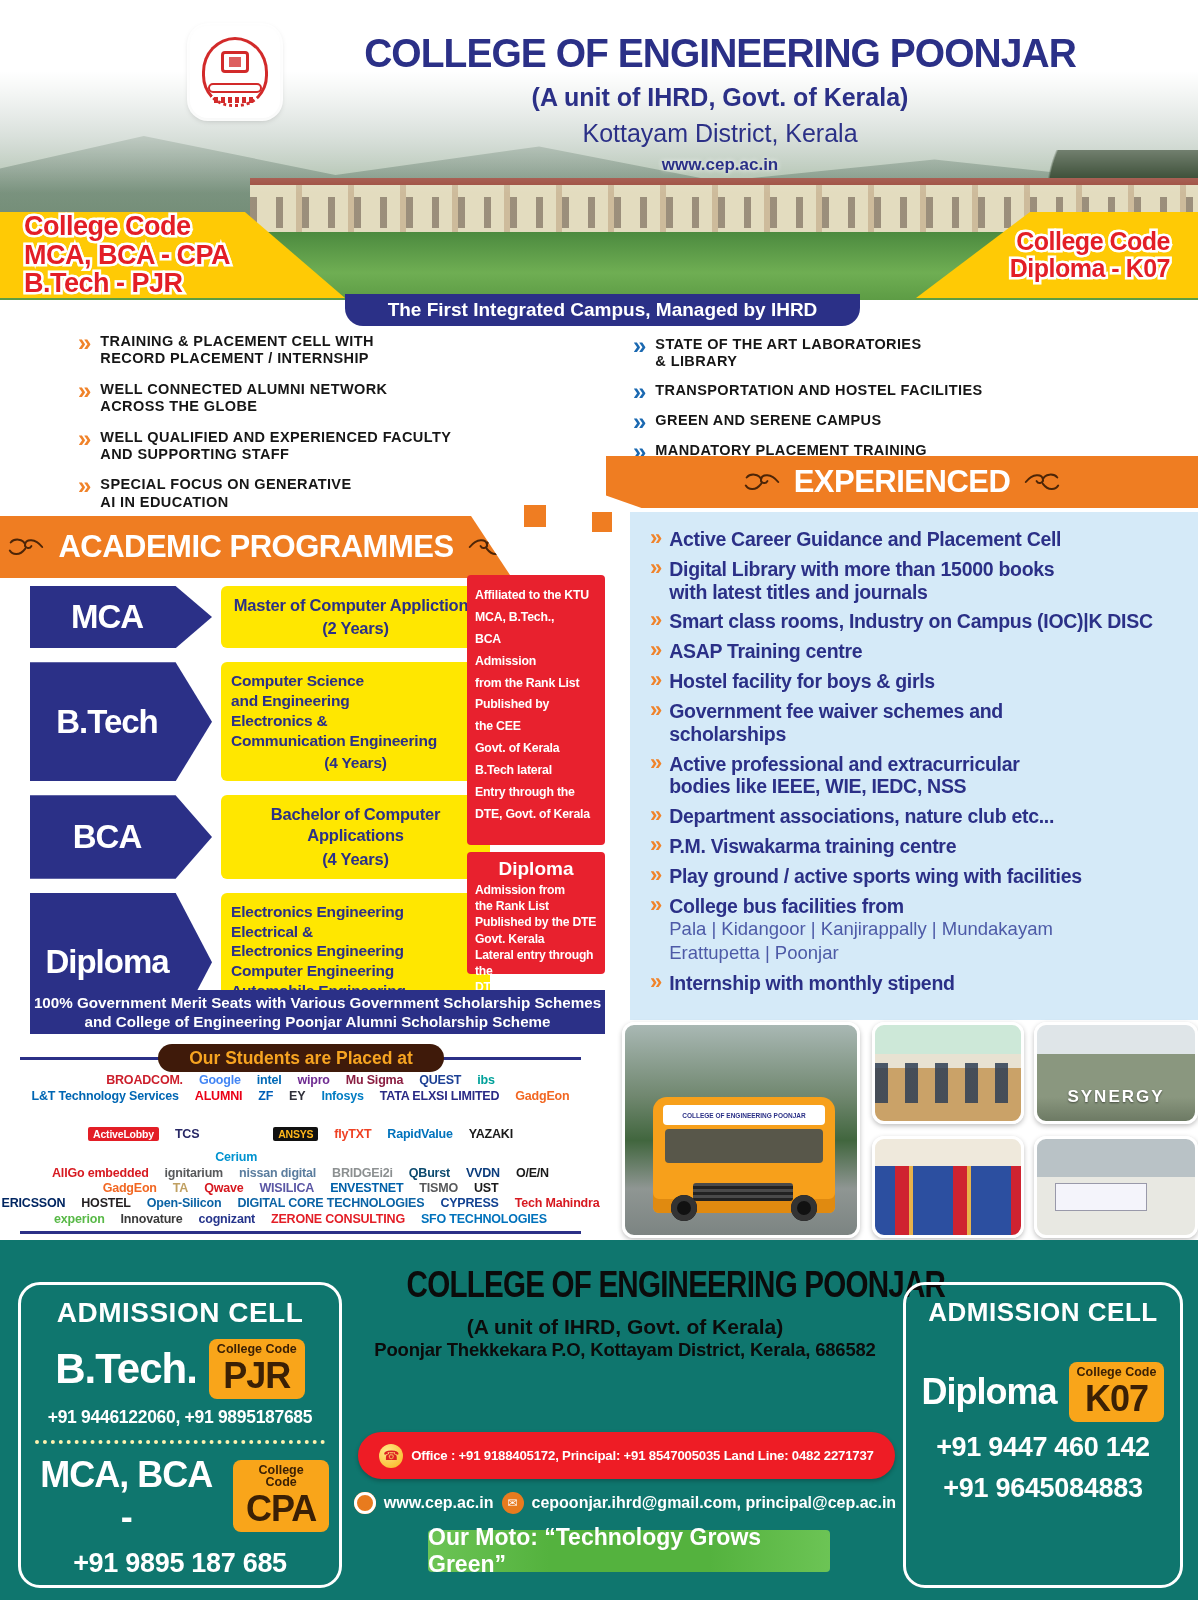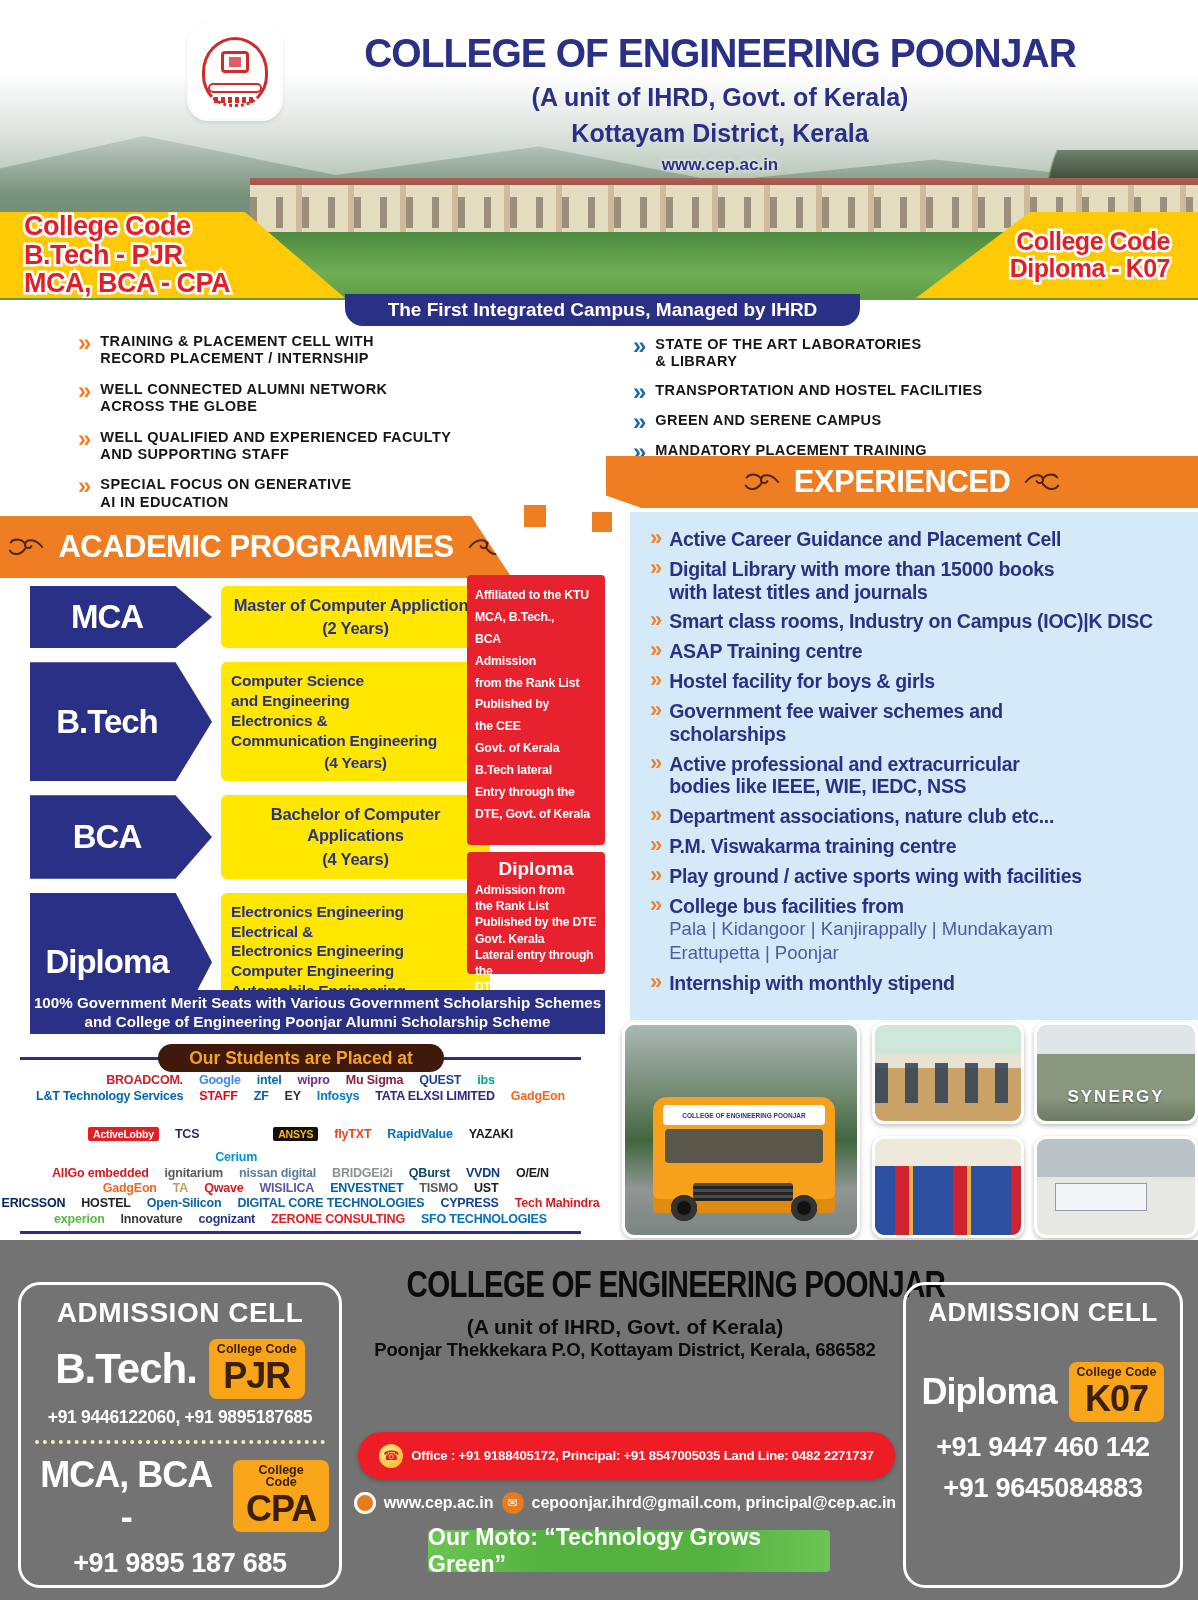--- a/index.html
+++ b/index.html
@@ -35,21 +35,21 @@
   .crest .tv { position:absolute; left:19px; top:14px; width:28px; height:22px; border:3px solid #d22a2a; border-radius:4px; }
   .crest .tv::after { content:""; position:absolute; inset:3px 5px; background:#d22a2a; opacity:.75; }
   .crest .band { position:absolute; left:6px; bottom:14px; width:54px; height:10px; border:2px solid #d22a2a; border-radius:6px; }
   .crest .base { position:absolute; left:12px; bottom:4px; width:42px; height:6px;
     background:repeating-linear-gradient(90deg,#d22a2a 0 4px,transparent 4px 7px); }
 
   .head-text { position:absolute; left:270px; top:30px; width:900px; text-align:center; color:#2b3087; }
   .head-title { font-size:41px; font-weight:bold; letter-spacing:-1px; transform:scaleX(.95); transform-origin:center;
     white-space:nowrap; text-shadow:0 0 6px rgba(255,255,255,.9); }
   .head-sub { font-size:25px; font-weight:bold; margin-top:6px; }
-  .head-loc { font-size:25px; font-weight:bold; margin-top:7px; }
+  .head-loc { font-size:25px; font-weight:normal; margin-top:7px; }
   .head-web { font-size:17px; font-weight:bold; margin-top:7px; text-shadow:0 0 5px #fff; }
 
   
   .ribbon { position:absolute; background:#ffca05; }
   .ribbon-left { left:0; top:212px; width:345px; height:86px; clip-path:polygon(0 0,71% 0,100% 100%,0 100%);
     display:flex; flex-direction:column; justify-content:center; padding-left:24px; }
   .ribbon-right { left:898px; top:212px; width:300px; height:86px; clip-path:polygon(44% 0,100% 0,100% 100%,6% 100%);
     display:flex; flex-direction:column; justify-content:center; align-items:flex-end; padding-right:28px; text-align:right; }
   .ribbon-line { color:#e31e26; font-weight:bold; font-size:27px; line-height:1.07; letter-spacing:-.5px;
     -webkit-text-stroke:5px #fff; paint-order:stroke fill;
@@ -149,21 +149,21 @@
   .synergy-text { color:#fff; font-size:17px; font-weight:bold; letter-spacing:2px; margin-bottom:14px; text-shadow:0 1px 2px rgba(0,0,0,.5); }
   .ph-grad { left:250px; top:114px; width:152px; height:102px;
     background:linear-gradient(180deg,#efe9dc 0 28%,transparent 28%),
       repeating-linear-gradient(90deg,#2c4fa0 0 20px,#cf2330 20px 34px,#e8b24a 34px 38px,#2c4fa0 38px 58px); }
   .ph-rally { left:412px; top:114px; width:164px; height:102px;
     background:linear-gradient(180deg,#b9c2c6 0 40%,#e8e8e2 40% 100%); }
   .ph-rally::after { content:""; position:absolute; left:18px; top:44px; width:90px; height:26px; background:#f4f4fb;
     border:1px solid #99a; }
 
   
-  .footer { position:absolute; left:0; top:1240px; width:1198px; height:360px; background:#737373; }
+  .footer { position:absolute; left:0; top:1240px; width:1198px; height:360px; background:#0f766e; }
   .adm-card { position:absolute; border:3px solid #fff; border-radius:22px; padding:12px 10px; text-align:center; }
   .adm-left { left:18px; top:42px; width:324px; height:306px; }
   .adm-right { left:903px; top:42px; width:280px; height:306px; }
   .adm-title { color:#fff; font-size:28px; font-weight:bold; letter-spacing:.5px; }
   .adm-row { display:flex; align-items:center; justify-content:center; gap:12px; margin-top:10px; }
   .adm-label { color:#fff; font-weight:bold; font-size:42px; letter-spacing:-1px; }
   .adm-label.mid { font-size:36px; }
   .badge { background:#f9a51a; border-radius:8px; padding:4px 8px 5px; line-height:1; }
   .badge-small { font-size:12.5px; font-weight:bold; color:#3b2005; }
   .badge-code { font-size:36px; font-weight:bold; color:#3b2005; letter-spacing:-1px; margin-top:2px; }
@@ -217,22 +217,22 @@
 
   <div class="head-text">
     <div class="head-title">COLLEGE OF ENGINEERING POONJAR</div>
     <div class="head-sub">(A unit of IHRD, Govt. of Kerala)</div>
     <div class="head-loc">Kottayam District, Kerala</div>
     <div class="head-web">www.cep.ac.in</div>
   </div>
 
   <div class="ribbon ribbon-left">
     <div class="ribbon-line">College Code</div>
+      <div class="ribbon-line">MCA, BCA - CPA</div>
       <div class="ribbon-line">B.Tech - PJR</div>
-      <div class="ribbon-line">MCA, BCA - CPA</div>
   </div>
   <div class="ribbon ribbon-right">
     <div class="ribbon-line">College Code</div>
       <div class="ribbon-line">Diploma - K07</div>
   </div>
 
   <div class="blue-ribbon">The First Integrated Campus, Managed by IHRD</div>
 
   <div class="features features-left">
 
@@ -371,21 +371,21 @@
       <span class="logo" style="color: rgb(204, 31, 44);">BROADCOM.</span>
         <span class="logo" style="color: rgb(66, 133, 244);">Google</span>
         <span class="logo" style="color: rgb(0, 104, 181);">intel</span>
         <span class="logo" style="color: rgb(111, 44, 145);">wipro</span>
         <span class="logo" style="color: rgb(138, 30, 65);">Mu Sigma</span>
         <span class="logo" style="color: rgb(27, 63, 148);">QUEST</span>
         <span class="logo" style="color: rgb(0, 161, 154);">ibs</span>
     </div>
     <div class="logo-row">
       <span class="logo" style="color: rgb(0, 102, 179);">L&amp;T Technology Services</span>
-        <span class="logo" style="color: rgb(234, 0, 22);">STAFF</span>
+        <span class="logo" style="color: rgb(234, 0, 22);">ALUMNI</span>
         <span class="logo" style="color: rgb(0, 94, 184);">ZF</span>
         <span class="logo" style="color: rgb(46, 46, 56);">EY</span>
         <span class="logo" style="color: rgb(0, 124, 195);">Infosys</span>
         <span class="logo" style="color: rgb(42, 42, 134);">TATA ELXSI LIMITED</span>
         <span class="logo" style="color: rgb(242, 103, 34);">GadgEon</span>
     </div>
     <div class="logo-row">
       <span class="logo boxed" style="color: rgb(255, 255, 255); background: rgb(227, 30, 38);">ActiveLobby</span>
         <span class="logo" style="color: rgb(40, 40, 102);">TCS</span>
         <span class="logo" style="color: rgb(0, 147, 208); margin-top: 46px;">Cerium</span>

